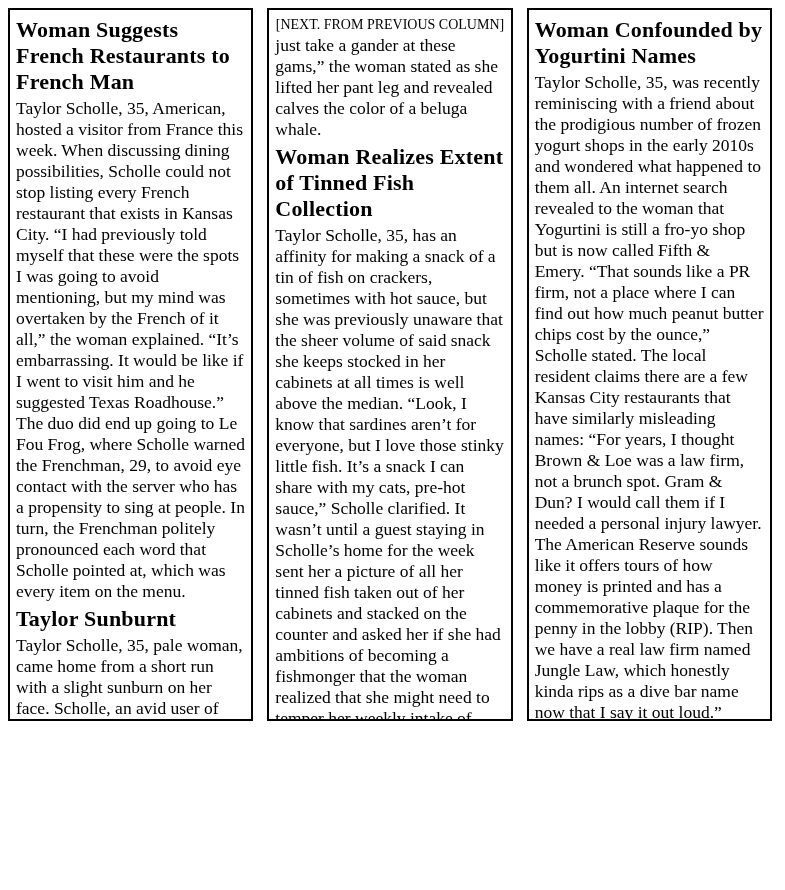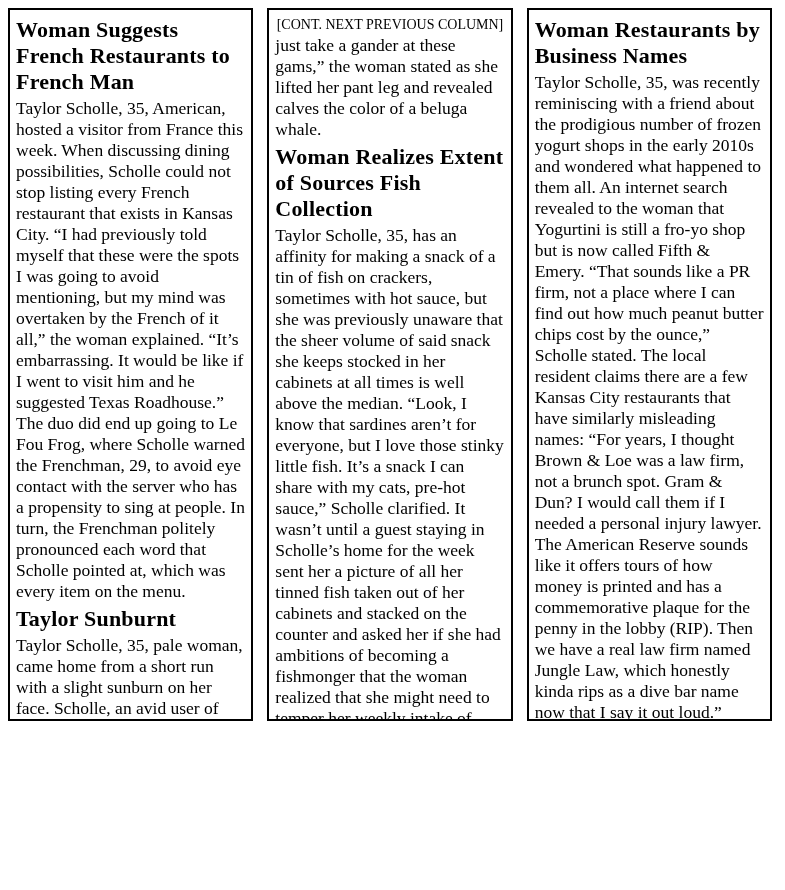--- a/index.html
+++ b/index.html
@@ -79,28 +79,28 @@
       <p class="body-text">Taylor Scholle, 35, American, hosted a visitor from France this week. When discussing dining possibilities, Scholle could not stop listing every French restaurant that exists in Kansas City. “I had previously told myself that these were the spots I was going to avoid mentioning, but my mind was overtaken by the French of it all,” the woman explained. “It’s embarrassing. It would be like if I went to visit him and he suggested Texas Roadhouse.” The duo did end up going to Le Fou Frog, where Scholle warned the Frenchman, 29, to avoid eye contact with the server who has a propensity to sing at people. In turn, the Frenchman politely pronounced each word that Scholle pointed at, which was every item on the menu.</p>
     </article>
     <article>
       <h2 class="headline">Taylor Sunburnt</h2>
       <p class="body-text">Taylor Scholle, 35, pale woman, came home from a short run with a slight sunburn on her face. Scholle, an avid user of sunscreen, says she has never had a sunburn this early into spring. “This does not bode well for the summertime. I mean, I’m clearly not ready,</p>
     </article>
     <div class="cont-note">[FROM. ON NEXT COLUMN]</div>
   </div>
 
   <div class="column">
-    <div class="cont-note top">[CONT. NEXT PREVIOUS COLUMN]</div>
+    <div class="cont-note top">[NEXT. FROM PREVIOUS COLUMN]</div>
     <p class="body-text">just take a gander at these gams,” the woman stated as she lifted her pant leg and revealed calves the color of a beluga whale.</p>
     <article>
-      <h2 class="headline">Woman Realizes Extent of Sources Fish Collection</h2>
+      <h2 class="headline">Woman Realizes Extent of Tinned Fish Collection</h2>
       <p class="body-text">Taylor Scholle, 35, has an affinity for making a snack of a tin of fish on crackers, sometimes with hot sauce, but she was previously unaware that the sheer volume of said snack she keeps stocked in her cabinets at all times is well above the median. “Look, I know that sardines aren’t for everyone, but I love those stinky little fish. It’s a snack I can share with my cats, pre-hot sauce,” Scholle clarified. It wasn’t until a guest staying in Scholle’s home for the week sent her a picture of all her tinned fish taken out of her cabinets and stacked on the counter and asked her if she had ambitions of becoming a fishmonger that the woman realized that she might need to temper her weekly intake of tinned fish. “I’ve got to keep an eye on the tuna especially,” Scholle stated as she scrolled through the WebMD entry on mercury poisoning.</p>
     </article>
   </div>
 
   <div class="column">
     <article>
-      <h2 class="headline">Woman Restaurants by Business Names</h2>
+      <h2 class="headline">Woman Confounded by Yogurtini Names</h2>
       <p class="body-text">Taylor Scholle, 35, was recently reminiscing with a friend about the prodigious number of frozen yogurt shops in the early 2010s and wondered what happened to them all. An internet search revealed to the woman that Yogurtini is still a fro-yo shop but is now called Fifth &amp; Emery. “That sounds like a PR firm, not a place where I can find out how much peanut butter chips cost by the ounce,” Scholle stated. The local resident claims there are a few Kansas City restaurants that have similarly misleading names: “For years, I thought Brown &amp; Loe was a law firm, not a brunch spot. Gram &amp; Dun? I would call them if I needed a personal injury lawyer. The American Reserve sounds like it offers tours of how money is printed and has a commemorative plaque for the penny in the lobby (RIP). Then we have a real law firm named Jungle Law, which honestly kinda rips as a dive bar name now that I say it out loud.” Sources say Scholle did not get any fro-yo from Fifth &amp; Emery or anywhere else.</p>
     </article>
   </div>
 
 </div>
 
 </body></html>

